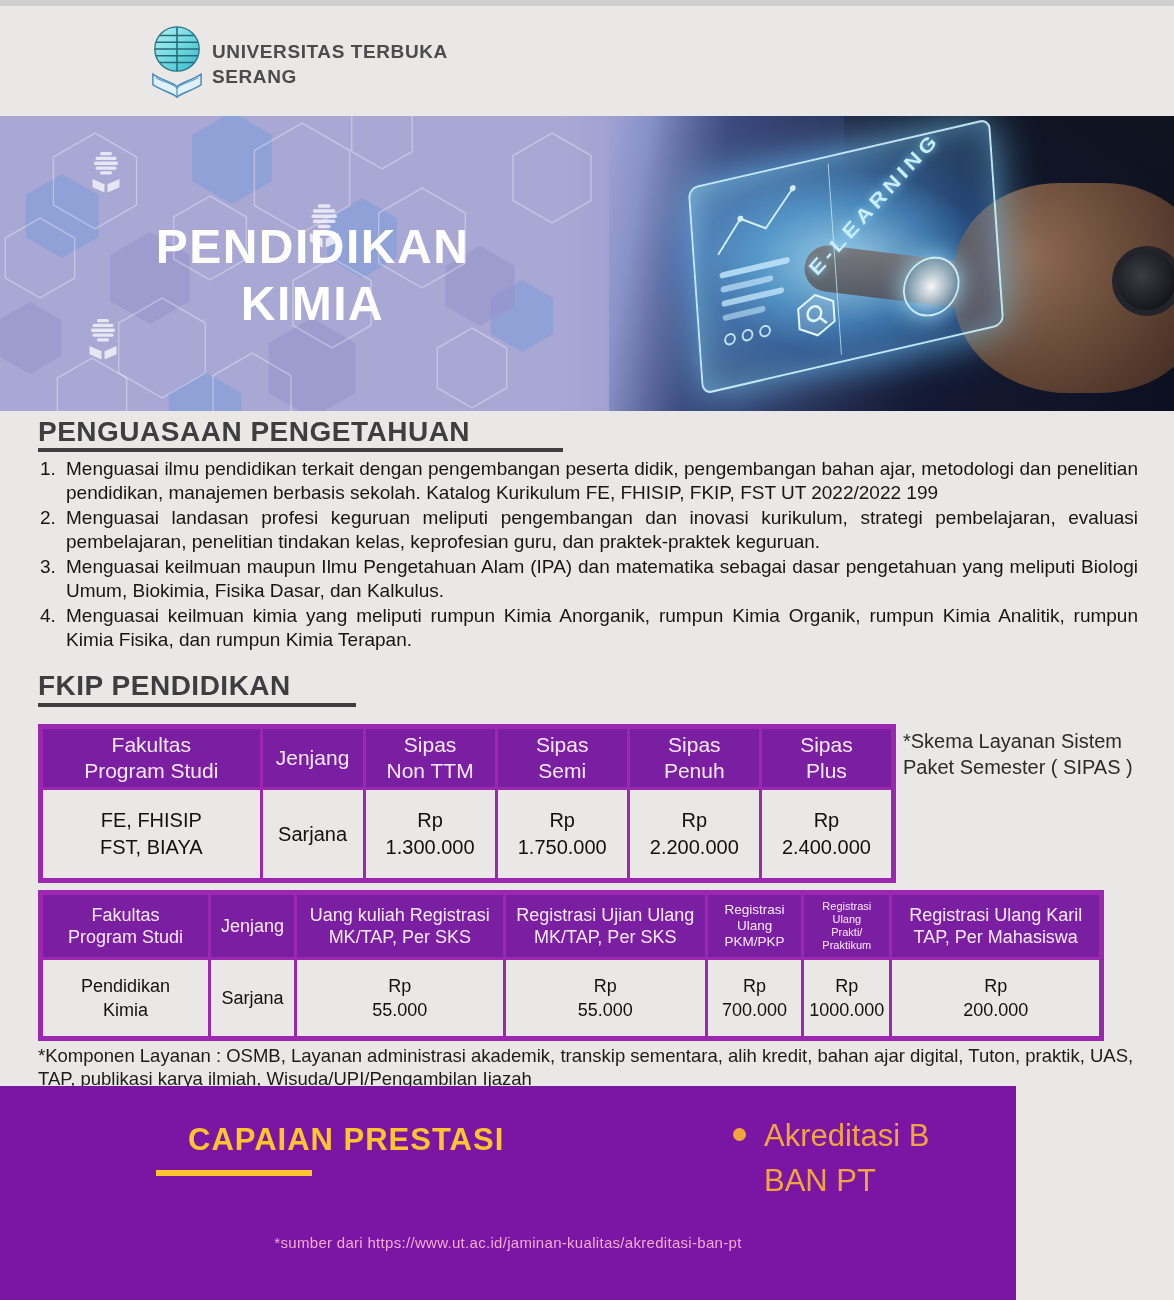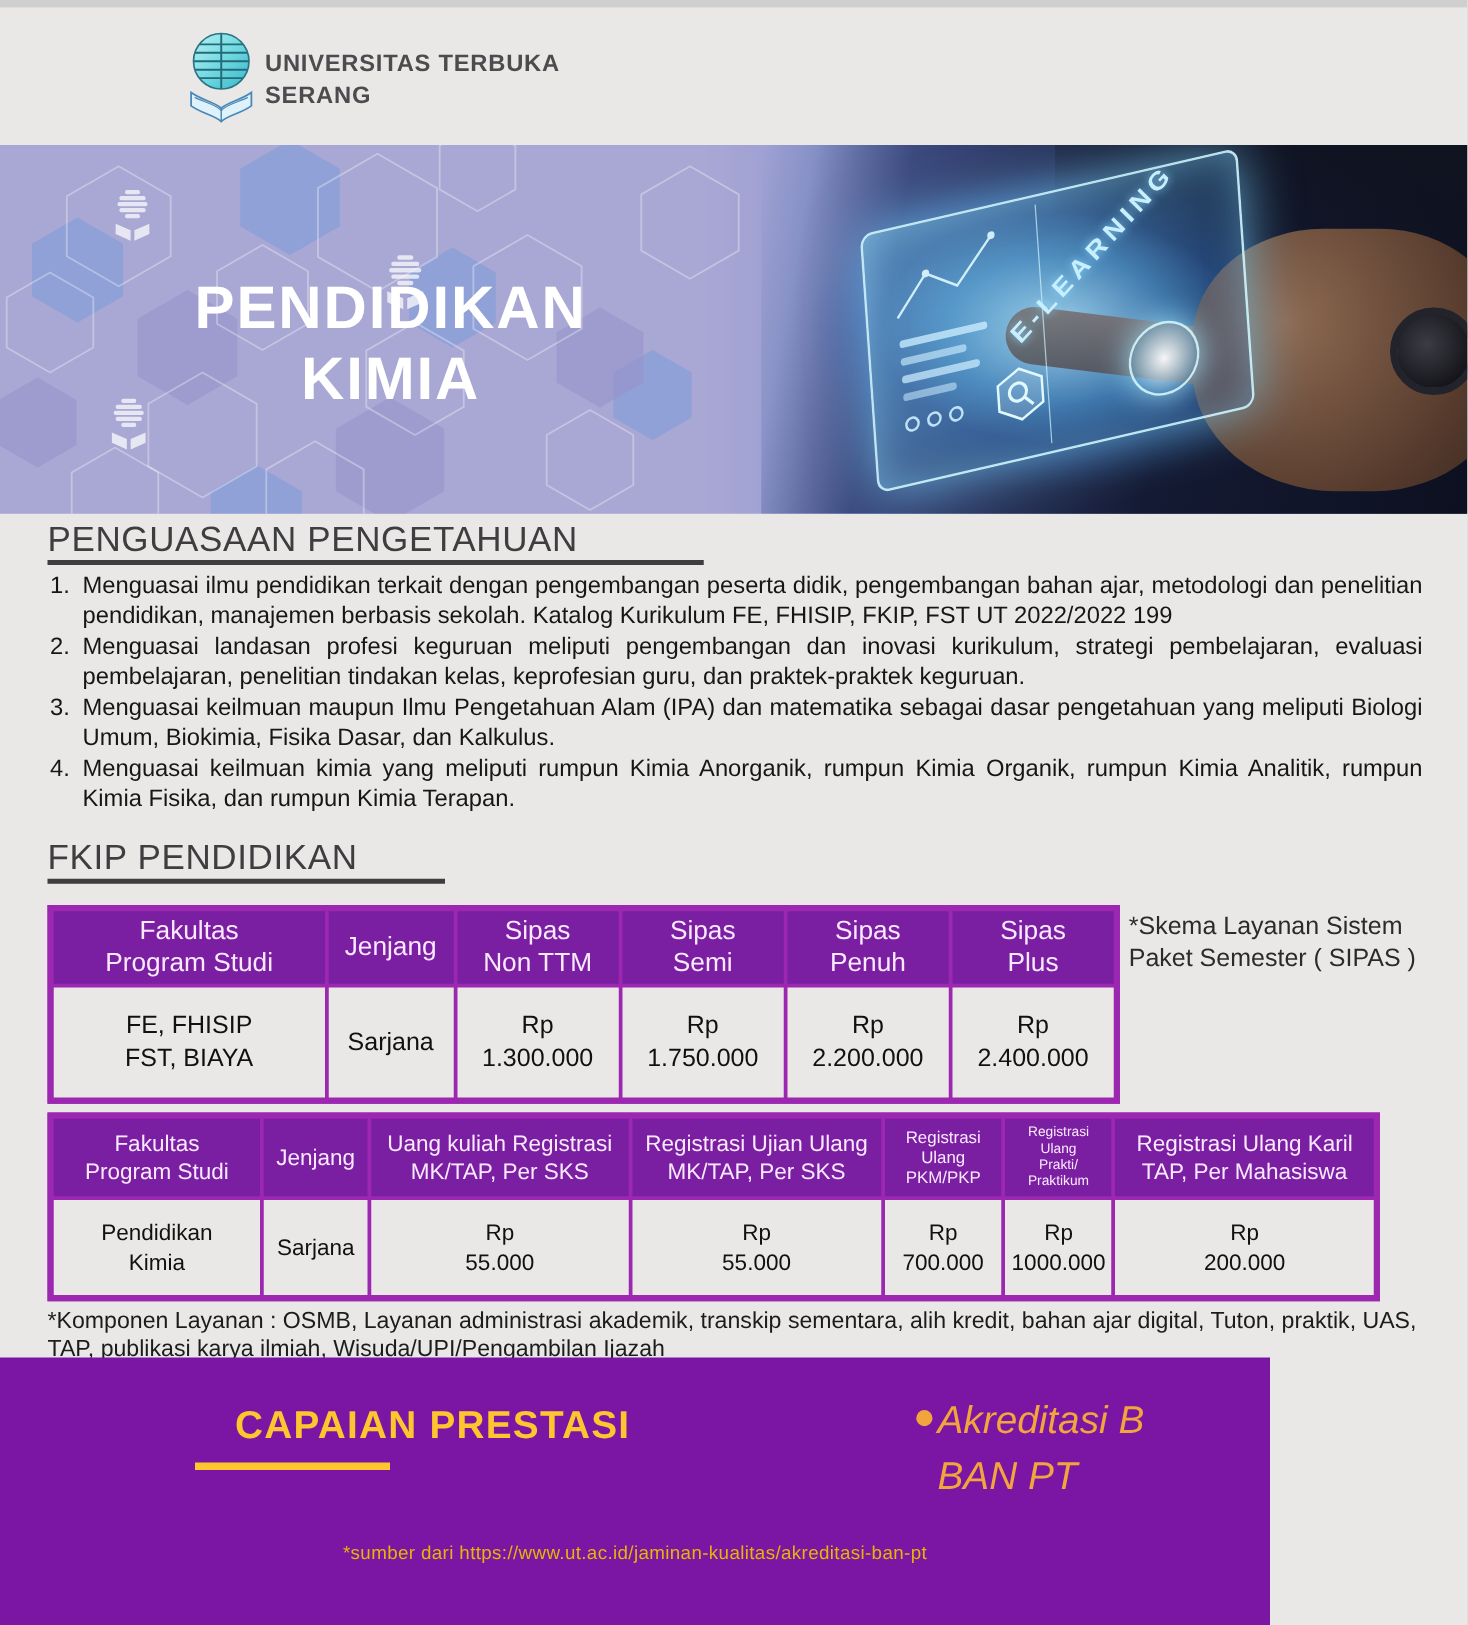--- a/index.html
+++ b/index.html
@@ -42,21 +42,21 @@
   .hand-fist { position:absolute; right:-30px; bottom:18px; width:250px; height:210px; border-radius:42% 40% 42% 46%;
        background:radial-gradient(circle at 30% 35%, #8e6a52, #553a2c 68%, #3a2720 100%); }
   .hand-finger { position:absolute; right:170px; bottom:110px; width:200px; height:46px; border-radius:24px;
        background:linear-gradient(180deg,#8a6450,#5e4132); transform:rotate(7deg); }
   .watch { position:absolute; right:-8px; bottom:95px; width:70px; height:70px; border-radius:50%;
        background:radial-gradient(circle at 40% 40%, #3c3c44, #14141a 75%); border:6px solid #23232b; }
   .suit { position:absolute; right:0; top:0; width:330px; height:130px;
        background:linear-gradient(200deg, #101320 10%, rgba(16,19,32,0) 70%); }
 
   
-  .sec-heading { position:absolute; left:38px; font-size:28px; font-weight:normal; color:#3e3e40; letter-spacing:.5px; }
+  .sec-heading { position:absolute; left:38px; font-size:28px; font-weight:bold; color:#3e3e40; letter-spacing:.5px; }
   .sec-rule { position:absolute; left:38px; height:4px; background:#3e3e40; }
 
   
   .k-list { position:absolute; left:38px; top:451px; width:1100px; list-style:none;
             counter-reset:kn; font-size:19px; color:#161616; line-height:24px; text-align:justify; }
   .k-list li { counter-increment:kn; position:relative; padding-left:28px; margin-bottom:1px; }
   .k-list li::before { content:counter(kn) "."; position:absolute; left:2px; }
 
   
   .price-table { position:absolute; border-collapse:separate; border-spacing:3px;
@@ -77,25 +77,25 @@
   .side-note { position:absolute; left:903px; top:722px; width:262px; font-size:20px;
                color:#2b2b2b; line-height:1.3; white-space:pre-line; }
   .footnote { position:absolute; left:38px; top:1038px; width:1110px; font-size:18.5px;
               color:#1c1c1c; line-height:1.25; white-space:pre-line; }
 
   
   .footer { position:absolute; left:0; top:1080px; width:1016px; height:220px; background:#7a16a3; }
   .fp-heading { position:absolute; left:188px; top:36px; font-size:31px; font-weight:bold;
                 color:#ffc52f; letter-spacing:1px; }
   .fp-rule { position:absolute; left:156px; top:84px; width:156px; height:6px; background:#ffc52f; }
-  .achievement { position:absolute; left:733px; top:28px; display:flex; gap:4px;font-style:italic; }
+  .achievement { position:absolute; left:733px; top:28px; display:flex; gap:18px; }
   .ach-dot { width:13px; height:13px; border-radius:50%; background:#f2a53c; margin-top:14px; flex:0 0 auto; }
   .ach-text { font-size:31px; color:#f2a53c; line-height:1.45; white-space:pre-line; }
   .source { position:absolute; left:0; top:148px; width:100%; text-align:center;
-            font-size:15px; color:#eab308; letter-spacing:.3px; }
+            font-size:15px; color:#f9a8d4; letter-spacing:.3px; }
 </style>
 </head>
 <body>
 
 <svg width="0" height="0" style="position:absolute">
   <defs>
     <polygon id="hexp" points="0,-1 0.866,-0.5 0.866,0.5 0,1 -0.866,0.5 -0.866,-0.5" vector-effect="non-scaling-stroke" stroke-width="1.5"></polygon>
     <g id="utg">
       <rect x="8" y="2" width="8" height="2.2" rx="1"></rect>
       <rect x="5" y="5.2" width="14" height="2.2" rx="1"></rect>

